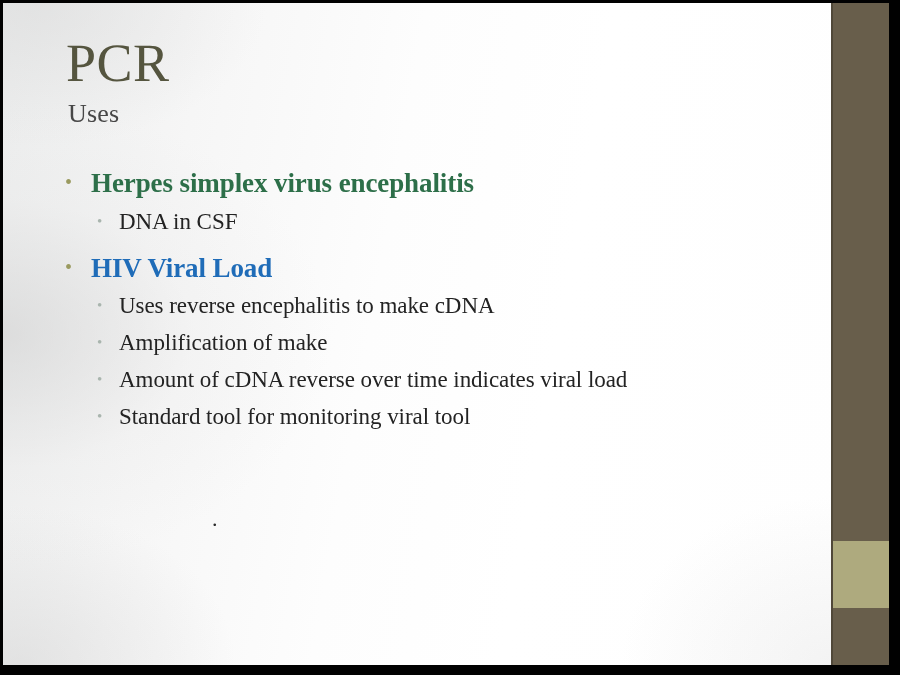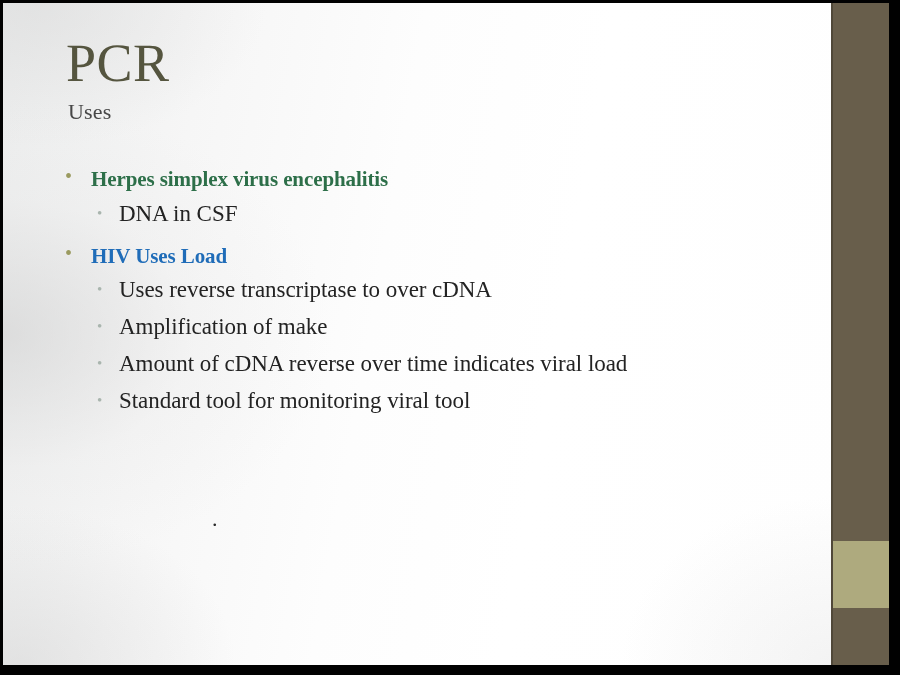--- a/index.html
+++ b/index.html
@@ -93,21 +93,21 @@
     font-size: 54px;
     line-height: 1.02;
     font-weight: 400;
     color: #55553f;
     letter-spacing: 0.5px;
     margin: 0;
     text-rendering: geometricPrecision;
   }
   #slide-subtitle {
     font-family: "Liberation Serif", "DejaVu Serif", serif;
-    font-size: 22px;
+    font-size: 26px;
     font-weight: 400;
     color: #474747;
     margin: 8px 0 0 2px;
     letter-spacing: 0.2px;
   }
 
   
   #body-list {
     position: absolute;
     left: 62px;
@@ -135,21 +135,21 @@
   .level1 > .bullet-mark {
     width: 26px;
     font-size: 20px;
     line-height: 1;
     color: #9a9a5f;
     position: relative;
     top: -3px;
   }
   .level1 > .bullet-text {
     font-family: "Liberation Serif", "DejaVu Serif", serif;
-    font-size: 21px;
+    font-size: 27px;
     font-weight: bold;
     line-height: 1.32;
     letter-spacing: -0.1px;
   }
   .tone-green { color: #2d6f49; }
   .tone-blue  { color: #1f6cb8; }
 
   
   .level2 {
     margin-left: 32px;
@@ -206,26 +206,26 @@
 
       <div class="bullet-row level2">
         <span class="bullet-mark">•</span>
         <span class="bullet-text">DNA in CSF</span>
       </div>
 
       <div class="group-gap"></div>
 
       <div class="bullet-row level1">
         <span class="bullet-mark">•</span>
-        <span class="bullet-text tone-blue">HIV Uses Load</span>
-      </div>
-
-      <div class="bullet-row level2">
-        <span class="bullet-mark">•</span>
-        <span class="bullet-text">Uses reverse transcriptase to over cDNA</span>
+        <span class="bullet-text tone-blue">HIV Viral Load</span>
+      </div>
+
+      <div class="bullet-row level2">
+        <span class="bullet-mark">•</span>
+        <span class="bullet-text">Uses reverse encephalitis to make cDNA</span>
       </div>
 
       <div class="bullet-row level2">
         <span class="bullet-mark">•</span>
         <span class="bullet-text">Amplification of make</span>
       </div>
 
       <div class="bullet-row level2">
         <span class="bullet-mark">•</span>
         <span class="bullet-text">Amount of cDNA reverse over time indicates viral load</span>

